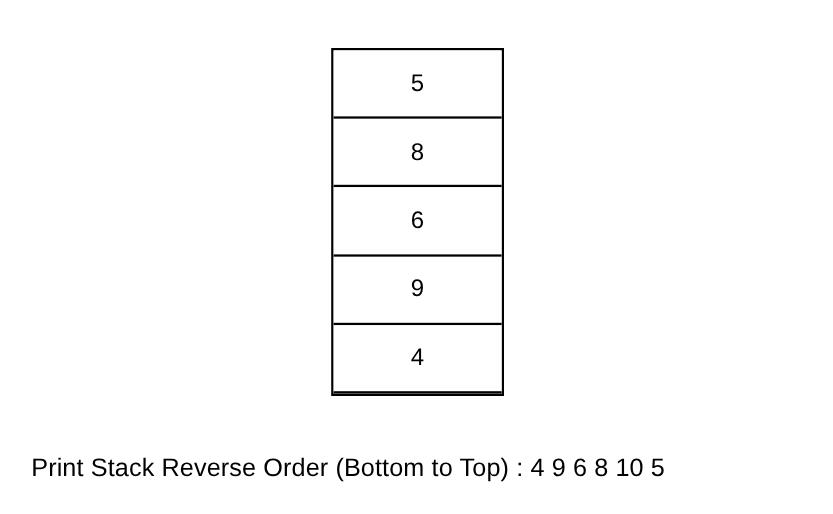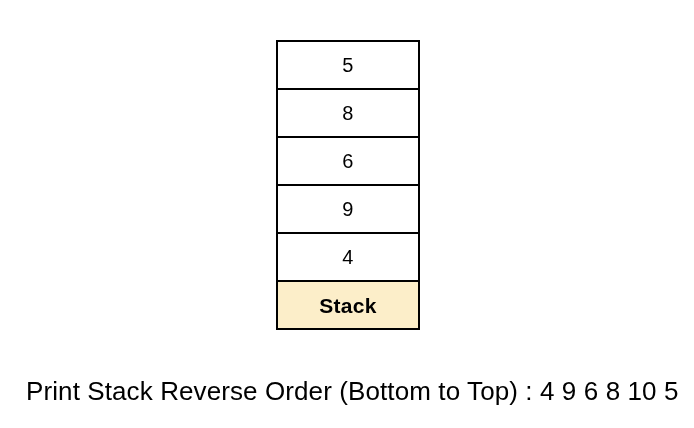--- a/index.html
+++ b/index.html
@@ -59,21 +59,21 @@
   
   .caption {
     position: absolute;
     left: 26px;
     top: 376px;
     width: 650px;
     height: 30px;
     display: flex;
     align-items: center;
     justify-content: flex-start;
-    font-size: 26px;
+    font-size: 21px;
     font-weight: 400;
     color: #000000;
     white-space: nowrap;
     letter-spacing: 0.1px;
   }
 </style>
 </head>
 <body>
 
 <div id="canvas">
@@ -94,23 +94,20 @@
     </div>
 
     <div class="stack-cell">
       <span>9</span>
     </div>
 
     <div class="stack-cell">
       <span>4</span>
     </div>
 
-    <div class="stack-cell label-cell">
-      <span>Stack</span>
-    </div>
 
   </div>
 
   <div class="caption">
     <span>Print Stack Reverse Order (Bottom to Top) : 4 9 6 8 10 5</span>
   </div>
 
 </div>
 
 </body></html>

